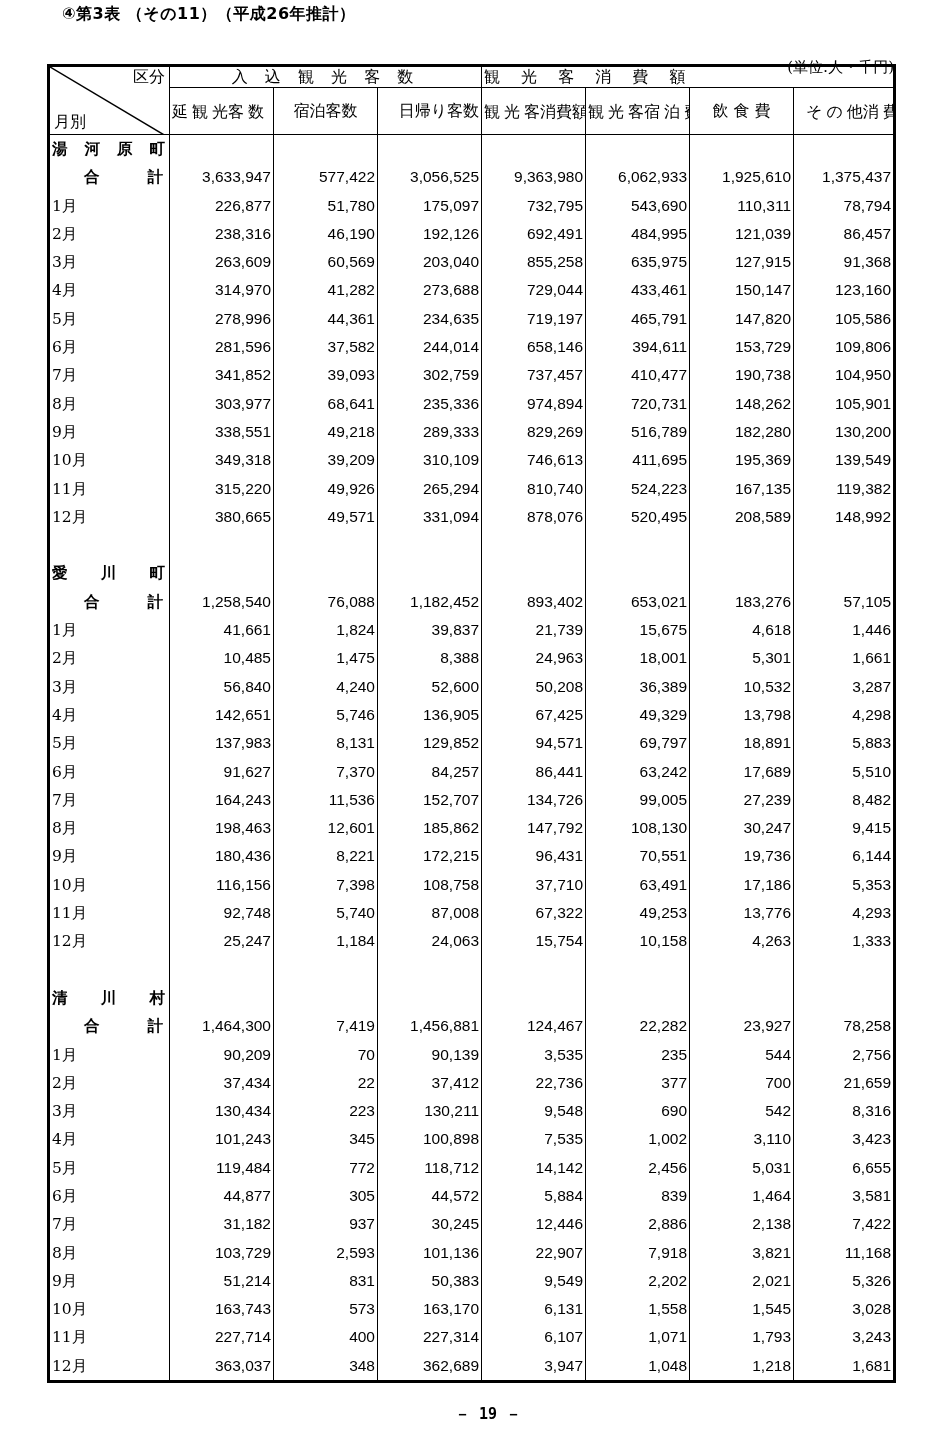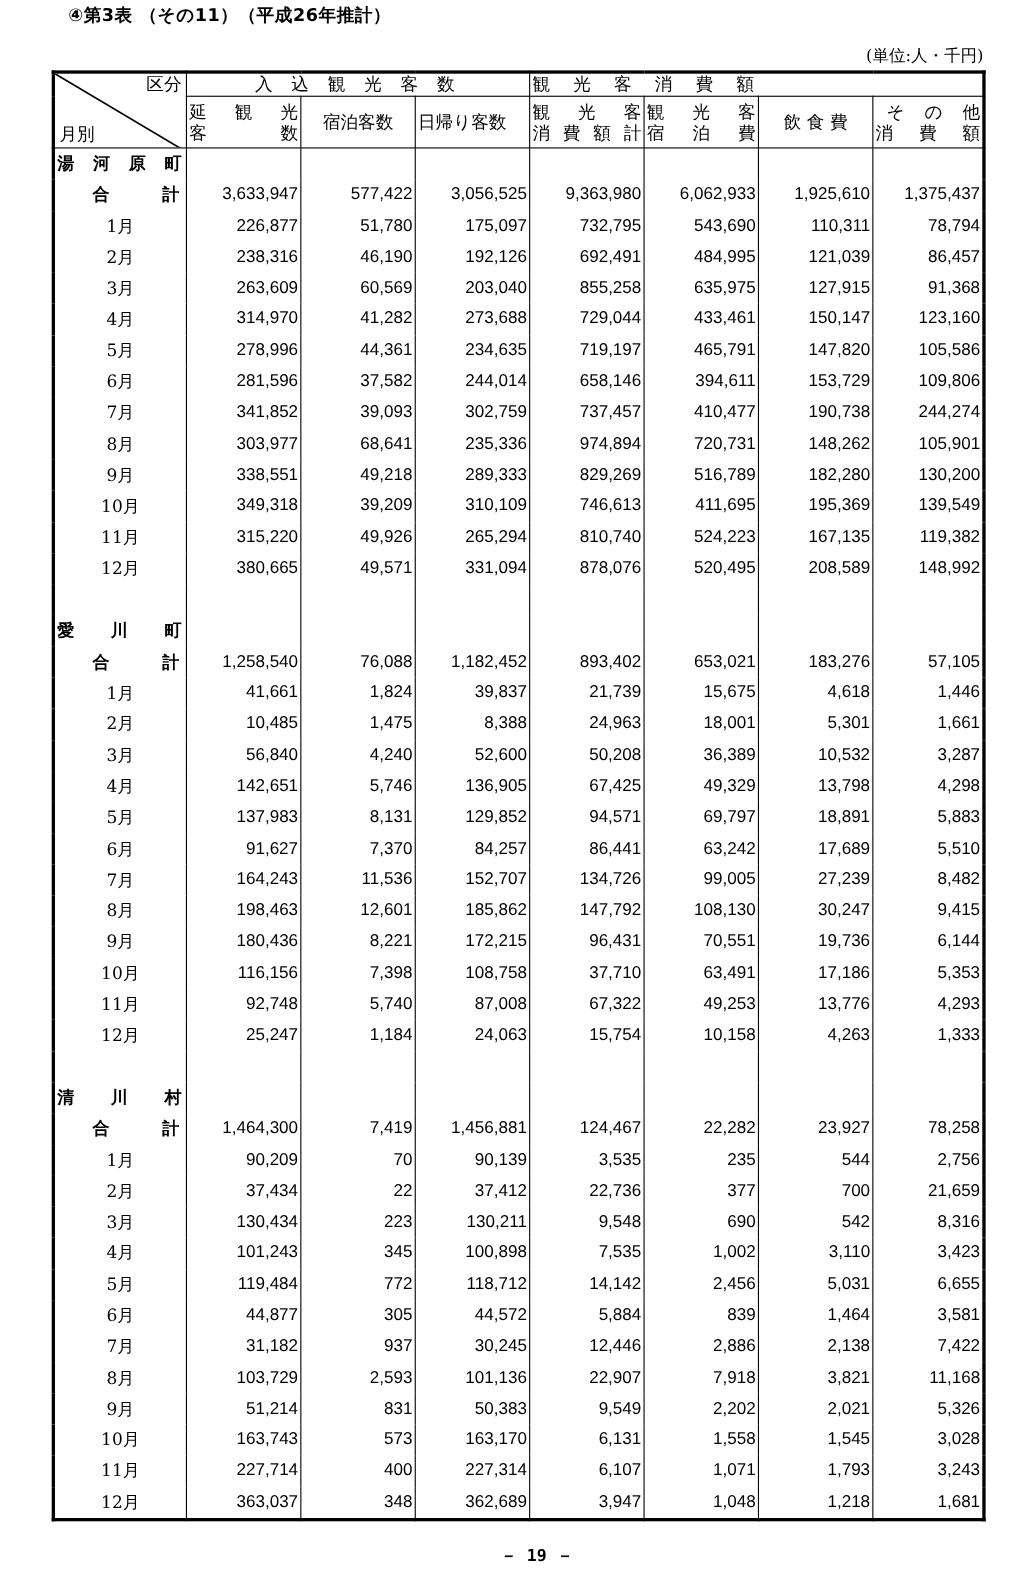--- a/index.html
+++ b/index.html
@@ -1,31 +1,31 @@
 <!DOCTYPE html>
 <html><head>
 <meta charset="utf-8">
 <style>
   html, body { margin:0; padding:0; background:#fff; }
   body { width:940px; height:1430px; position:relative; font-family:"DejaVu Sans","Liberation Sans",sans-serif; color:#000; }
   .title { position:absolute; left:62px; top:4px; font-size:16px; font-weight:bold; letter-spacing:0.5px; }
-  .unit { position:absolute; right:46px; top:41px; font-family:"DejaVu Serif","Liberation Serif",serif; font-size:15px; }
+  .unit { position:absolute; right:46px; top:58px; font-family:"DejaVu Serif","Liberation Serif",serif; font-size:15px; }
   table.main { position:absolute; left:47px; top:64px; width:846px; border-collapse:collapse; border:3px solid #000; table-layout:fixed; }
   table.main td { padding:0 2px; font-size:15.5px; line-height:28.3px; height:28.3px; border-left:1.5px solid #000; border-right:1.5px solid #000; white-space:nowrap; overflow:hidden; }
   table.main thead td { font-family:"DejaVu Serif","Liberation Serif",serif; font-size:16px; border:1.5px solid #000; line-height:20px; height:20px; font-weight:normal; }
   .hdr2 td { height:46px !important; line-height:20px; }
   .num { text-align:right; font-family:"Liberation Sans","DejaVu Sans",sans-serif; font-size:16px; }
-  .month { text-align:center; font-family:"DejaVu Serif","Liberation Serif",serif; font-size:15.5px; }
+  .month { text-align:left; font-family:"DejaVu Serif","Liberation Serif",serif; font-size:15.5px; }
   .town { font-weight:bold; font-family:"DejaVu Sans",sans-serif; font-size:16px; letter-spacing:2px; }
   .total { font-weight:bold; font-family:"DejaVu Sans",sans-serif; font-size:16px; }
   .corner { position:relative; padding:0 !important;margin-left:44px; }
   .corner svg { position:absolute; left:0; top:0; }
   .corner .k { position:absolute; right:4px; top:0px; }
   .corner .m { position:absolute; left:4px; bottom:2px; }
-  .two { display:flex; flex-direction:column; line-height:19px; }
+  .two { display:flex; flex-direction:row; line-height:19px;font-family:Liberation Serif, serif; }
   .page { position:absolute; left:0; width:940px; top:1405px; text-align:center; font-size:15px; font-weight:bold; font-family:"DejaVu Sans Mono","Liberation Mono",monospace;padding-left:18px; }
 </style>
 </head>
 <body>
 
 <div class="title">④第3表 （その11）（平成26年推計）</div>
 <div class="unit">(単位:人・千円)</div>
 
 <table class="main">
   <colgroup>
@@ -51,21 +51,21 @@
       <td colspan="4" style="letter-spacing:8px;">観 光 客 消 費 額</td>
     </tr>
     <tr class="hdr2" id="hdr2">
         <td>
           <div class="two">
             <span style="text-align: justify; text-align-last: justify;">延 観 光</span>
             <span style="text-align: justify; text-align-last: justify;">客 数</span>
           </div>
         </td>
         <td style="text-align: center;"><span>宿泊客数</span></td>
-        <td style="text-align: left;"><span>日帰り客数</span></td>
+        <td style="text-align: right;"><span>日帰り客数</span></td>
         <td>
           <div class="two">
             <span style="text-align: justify; text-align-last: justify;">観 光 客</span>
             <span style="text-align: justify; text-align-last: justify;">消費額計</span>
           </div>
         </td>
         <td>
           <div class="two">
             <span style="text-align: justify; text-align-last: justify;">観 光 客</span>
             <span style="text-align: justify; text-align-last: justify;">宿 泊 費</span>
@@ -166,21 +166,21 @@
         <td class="num">109,806</td>
       </tr>
       <tr>
         <td class="month">7月</td>
         <td class="num">341,852</td>
         <td class="num">39,093</td>
         <td class="num">302,759</td>
         <td class="num">737,457</td>
         <td class="num">410,477</td>
         <td class="num">190,738</td>
-        <td class="num">244,274</td>
+        <td class="num">104,950</td>
       </tr>
       <tr>
         <td class="month">8月</td>
         <td class="num">303,977</td>
         <td class="num">68,641</td>
         <td class="num">235,336</td>
         <td class="num">974,894</td>
         <td class="num">720,731</td>
         <td class="num">148,262</td>
         <td class="num">105,901</td>

